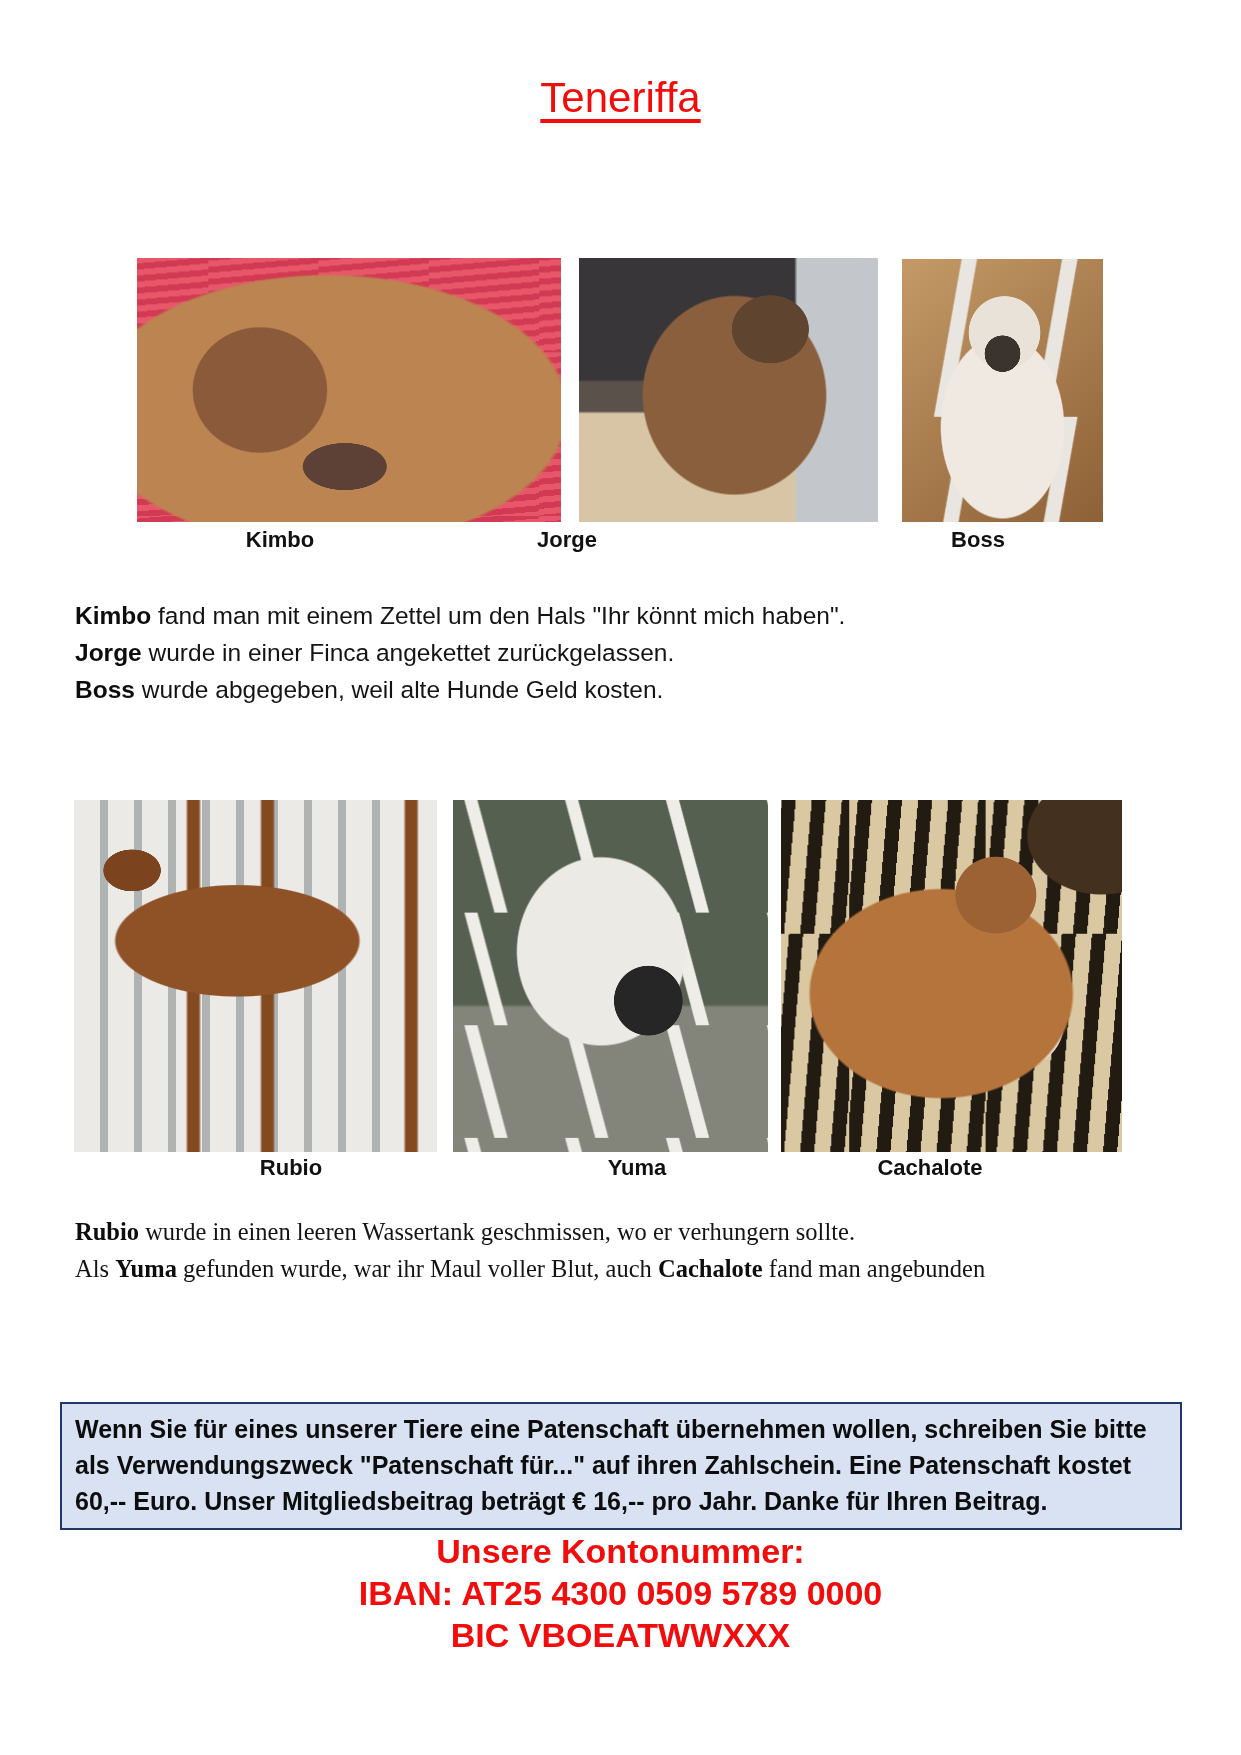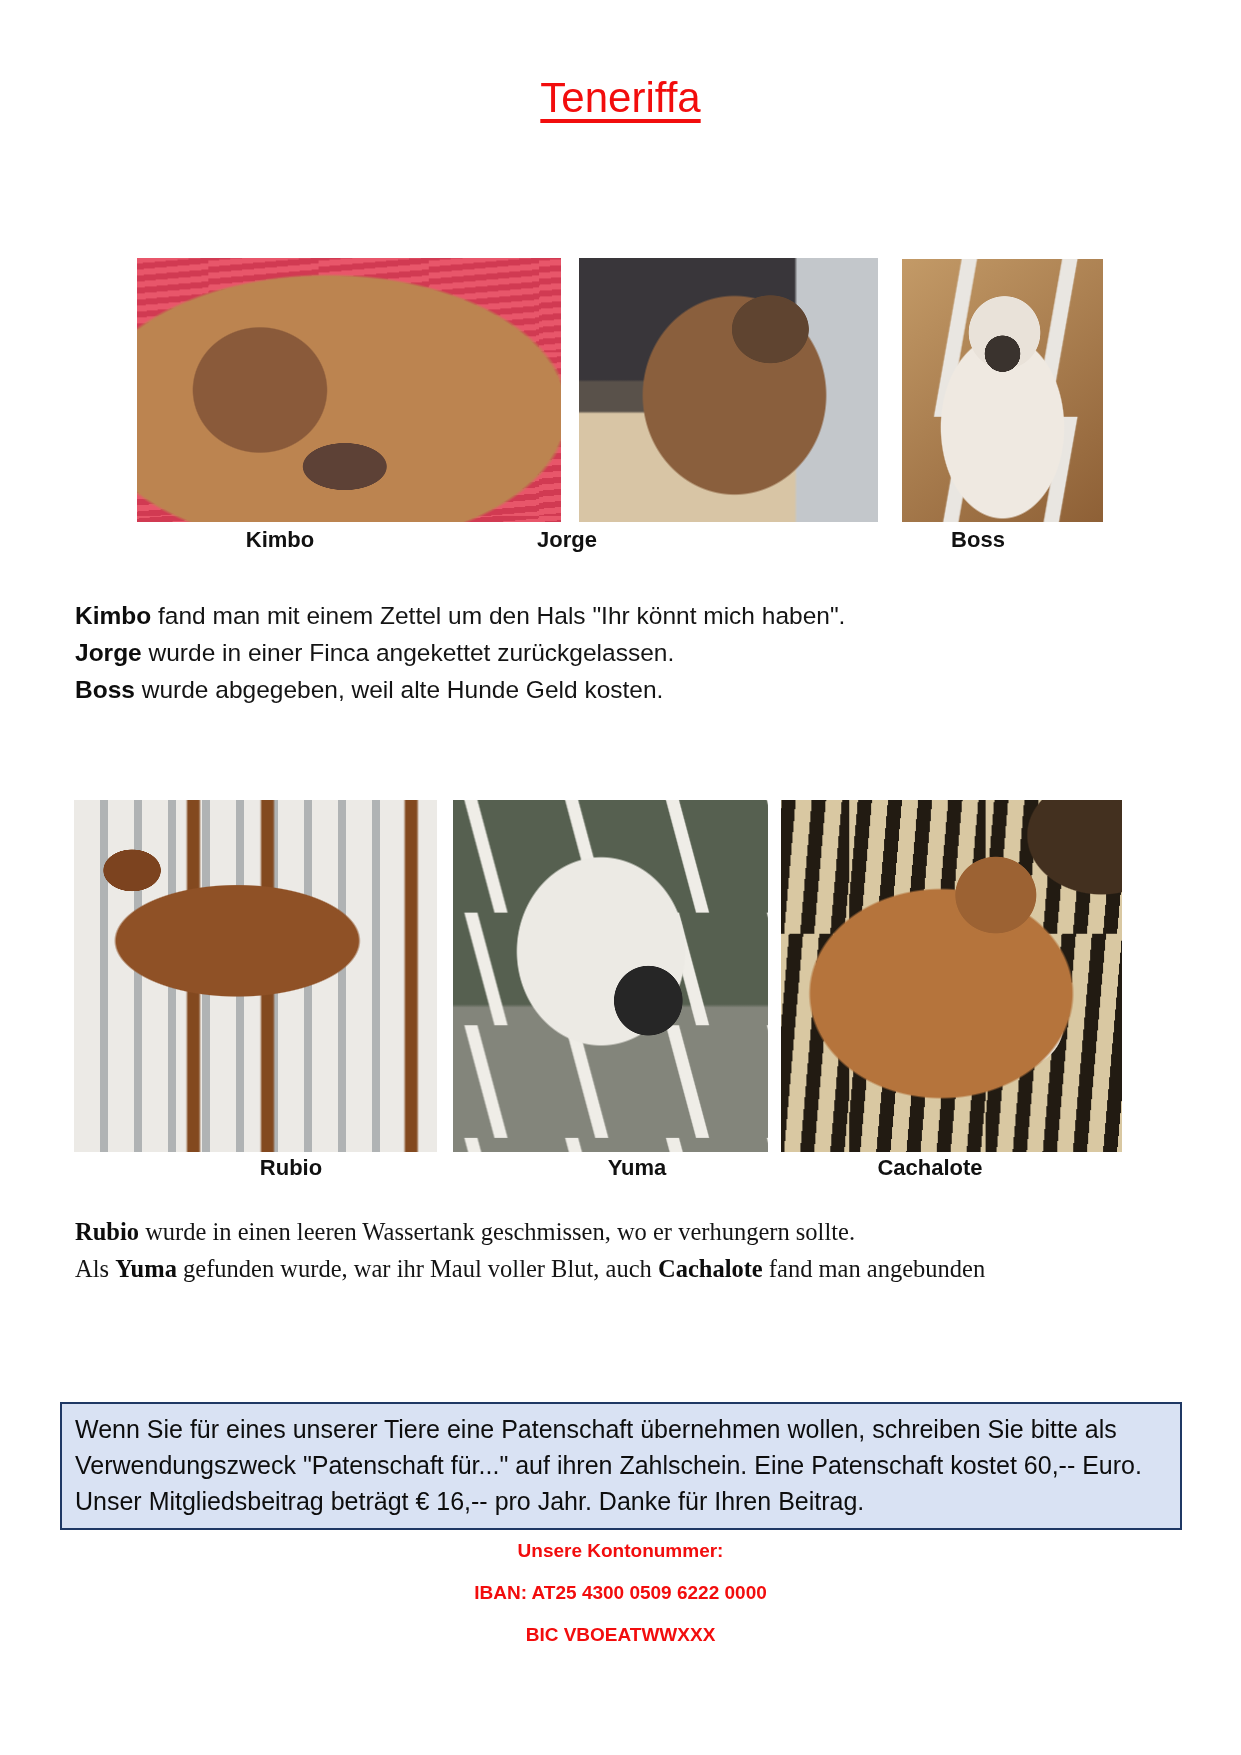--- a/index.html
+++ b/index.html
@@ -116,30 +116,30 @@
   }
   .story-1 { top:597px; }
   .story-2 { top:1213px;font-family:Liberation Serif, serif; }
   .story b { color:#0d0d0d; }
 
   .info-box {
     position:absolute; left:60px; top:1402px; width:1122px;
     background:#d9e2f3;
     border:2px solid #1f3864;
     padding:7px 13px 9px 13px;
-    font-size:25px; font-weight:normal; line-height:36px;
+    font-size:25px; font-weight:bold; line-height:36px;
     color:#0d0d0d;
   }
 
   .bank {
     position:absolute; left:0; right:0; top:1530px;
     text-align:center;
     color:#f20d0d; font-weight:bold;
   }
-  .bank .bank-line { font-size:19px; line-height:42px; }
+  .bank .bank-line { font-size:34px; line-height:42px; }
 </style>
 </head>
 <body>
 
 <div class="page">
 
   <div class="doc-title">Teneriffa</div>
 
 
   <div class="photo ph-kimbo"></div>
@@ -168,17 +168,17 @@
     <div class="line"><b>Rubio</b><span> wurde in einen leeren Wassertank geschmissen, wo er verhungern sollte.</span></div>
     <div class="line"><span>Als </span><b>Yuma</b><span> gefunden wurde, war ihr Maul voller Blut, auch </span><b>Cachalote</b><span> fand man angebunden</span></div>
   </div>
 
   <div class="info-box">
     <span>Wenn Sie für eines unserer Tiere eine Patenschaft übernehmen wollen, schreiben Sie bitte als Verwendungszweck "Patenschaft für..." auf ihren Zahlschein. Eine Patenschaft kostet 60,-- Euro. Unser Mitgliedsbeitrag beträgt € 16,-- pro Jahr. Danke für Ihren Beitrag.</span>
   </div>
 
   <div class="bank">
     <div class="bank-line">Unsere Kontonummer:</div>
-    <div class="bank-line">IBAN: AT25 4300 0509 6222 0000</div>
+    <div class="bank-line">IBAN: AT25 4300 0509 5789 0000</div>
     <div class="bank-line">BIC VBOEATWWXXX</div>
   </div>
 
 </div>
 
 </body></html>

